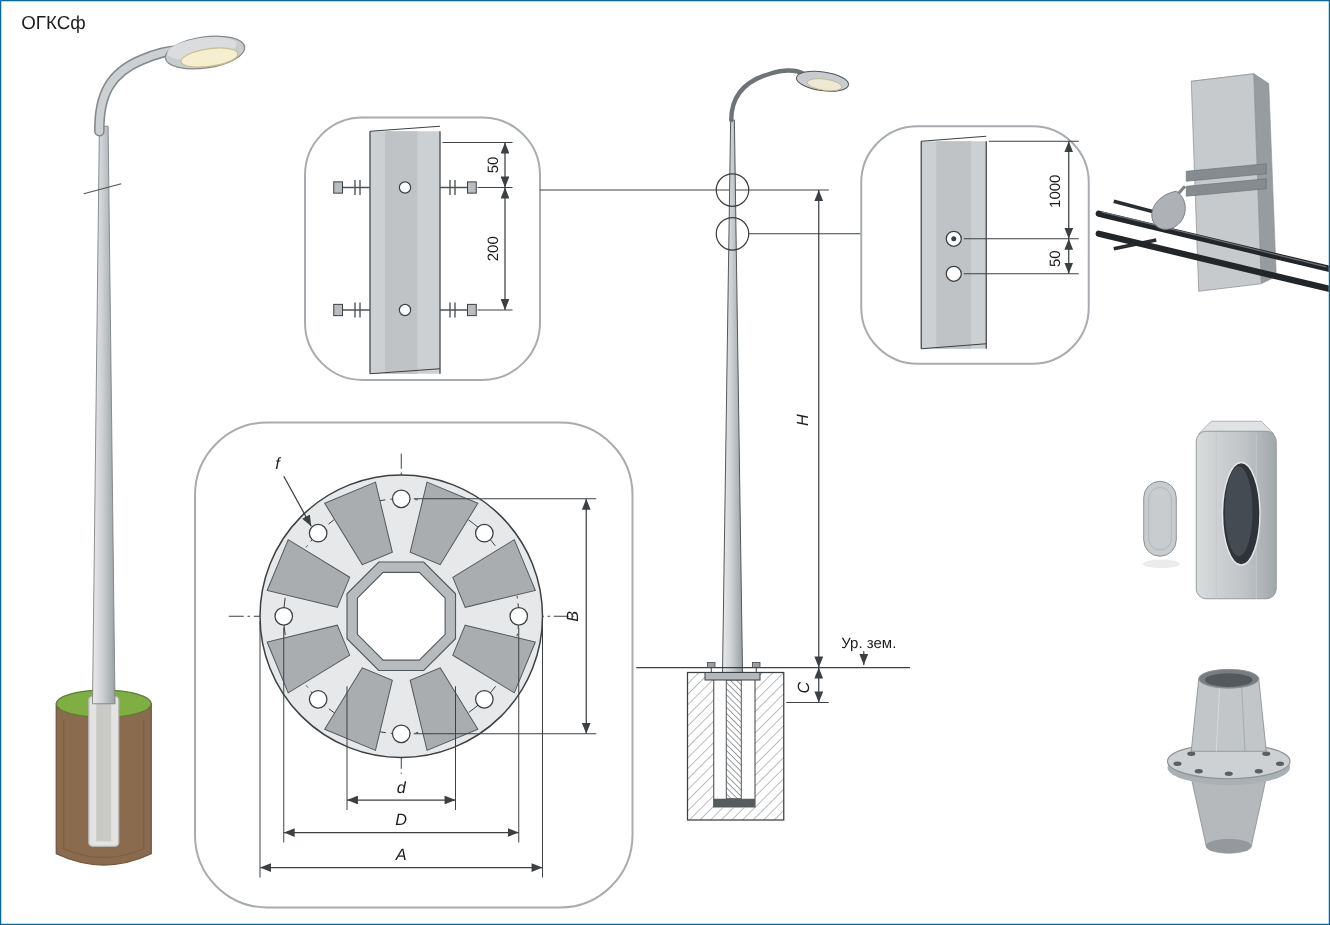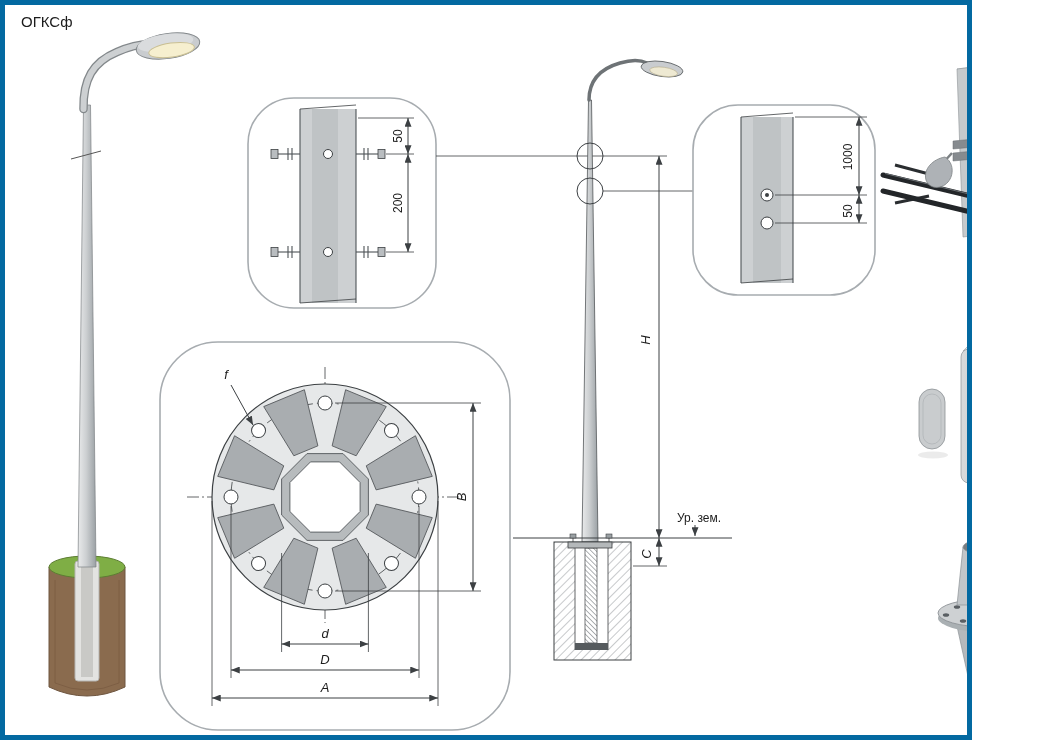--- a/index.html
+++ b/index.html
@@ -1,17 +1,17 @@
 <!DOCTYPE html>
 <html><head>
 <meta charset="utf-8">
 <style>
   html,body{margin:0;padding:0;background:#fff;}
-  #page{position:relative;width:972px;height:740px;background:#ffffff;
-        border:5px solid #0369a1;box-sizing:border-box;overflow:hidden;
+  #page{position:relative;width:1064px;height:740px;background:#ffffff;
+        border:1px solid #0369a1;box-sizing:border-box;overflow:hidden;
         font-family:"Liberation Sans",sans-serif;}
   svg{position:absolute;left:0;top:0;}
   text{font-family:"Liberation Sans",sans-serif;fill:#1c1c1c;}
   .title{font-size:15px;font-weight:500;}
   .dim{font-size:12px;}
   .dimletter{font-size:13px;font-style:italic;}
   .thin{stroke:#3c4043;stroke-width:.8;fill:none;}
   .dimline{stroke:#3c4043;stroke-width:1;fill:none;}
   .edge{stroke:#4e5357;stroke-width:1.1;fill:none;}
   .callout{fill:#ffffff;stroke:#a7acb0;stroke-width:1.6;}

